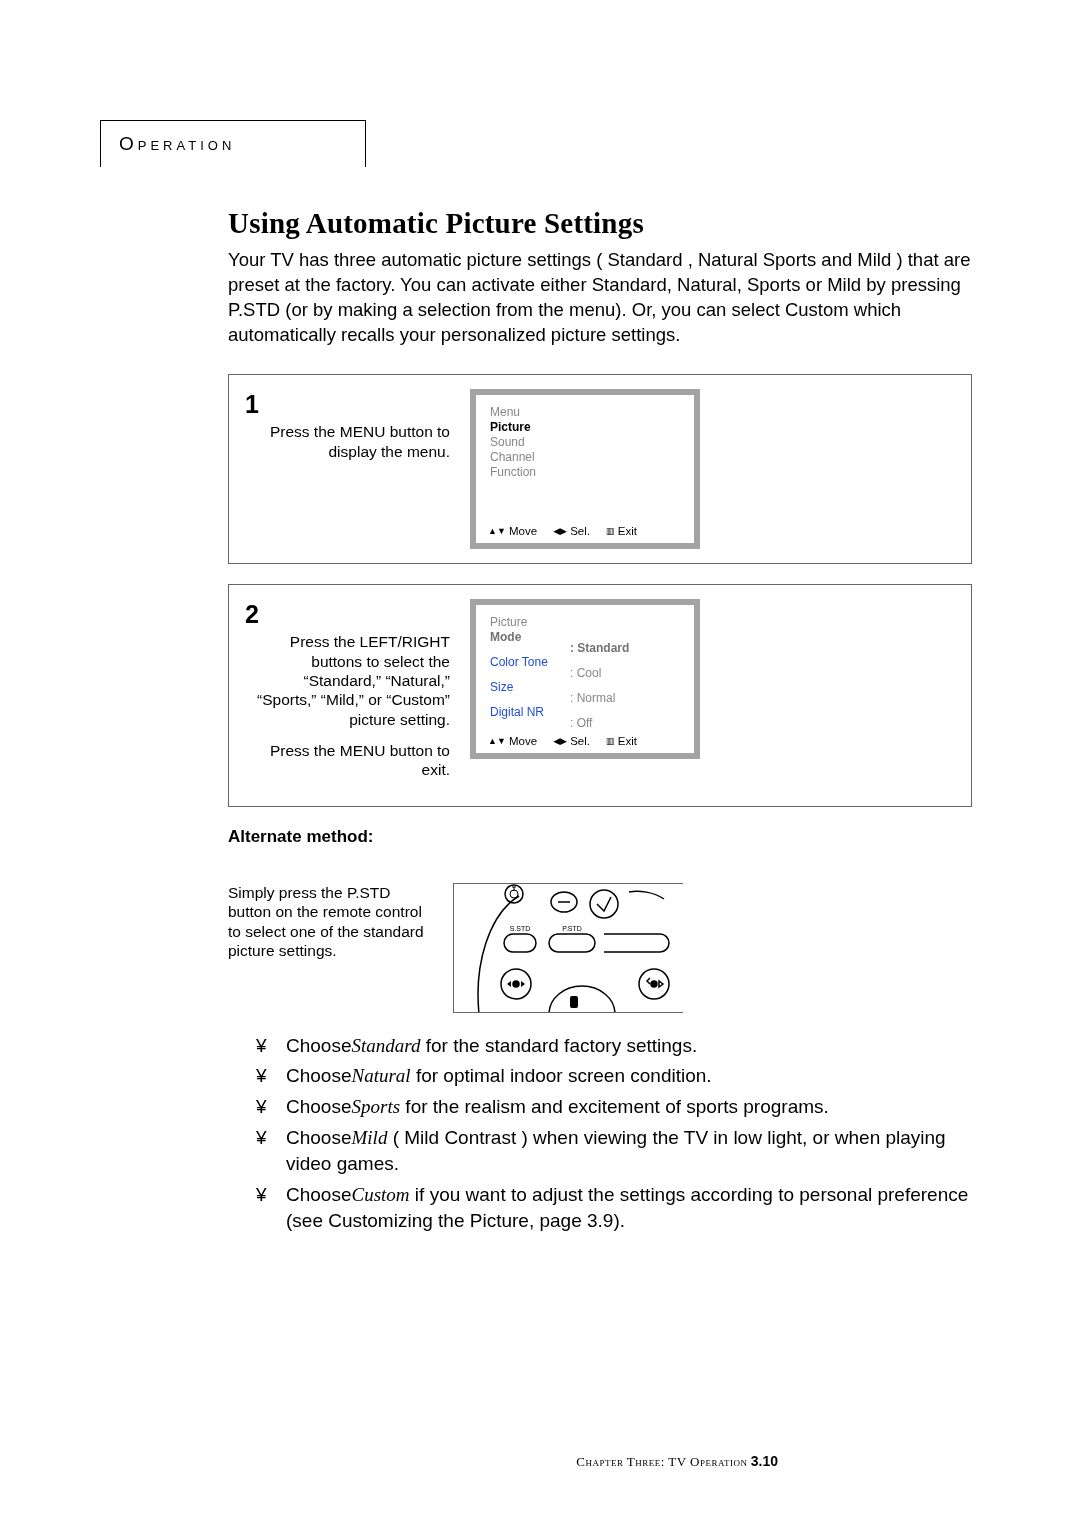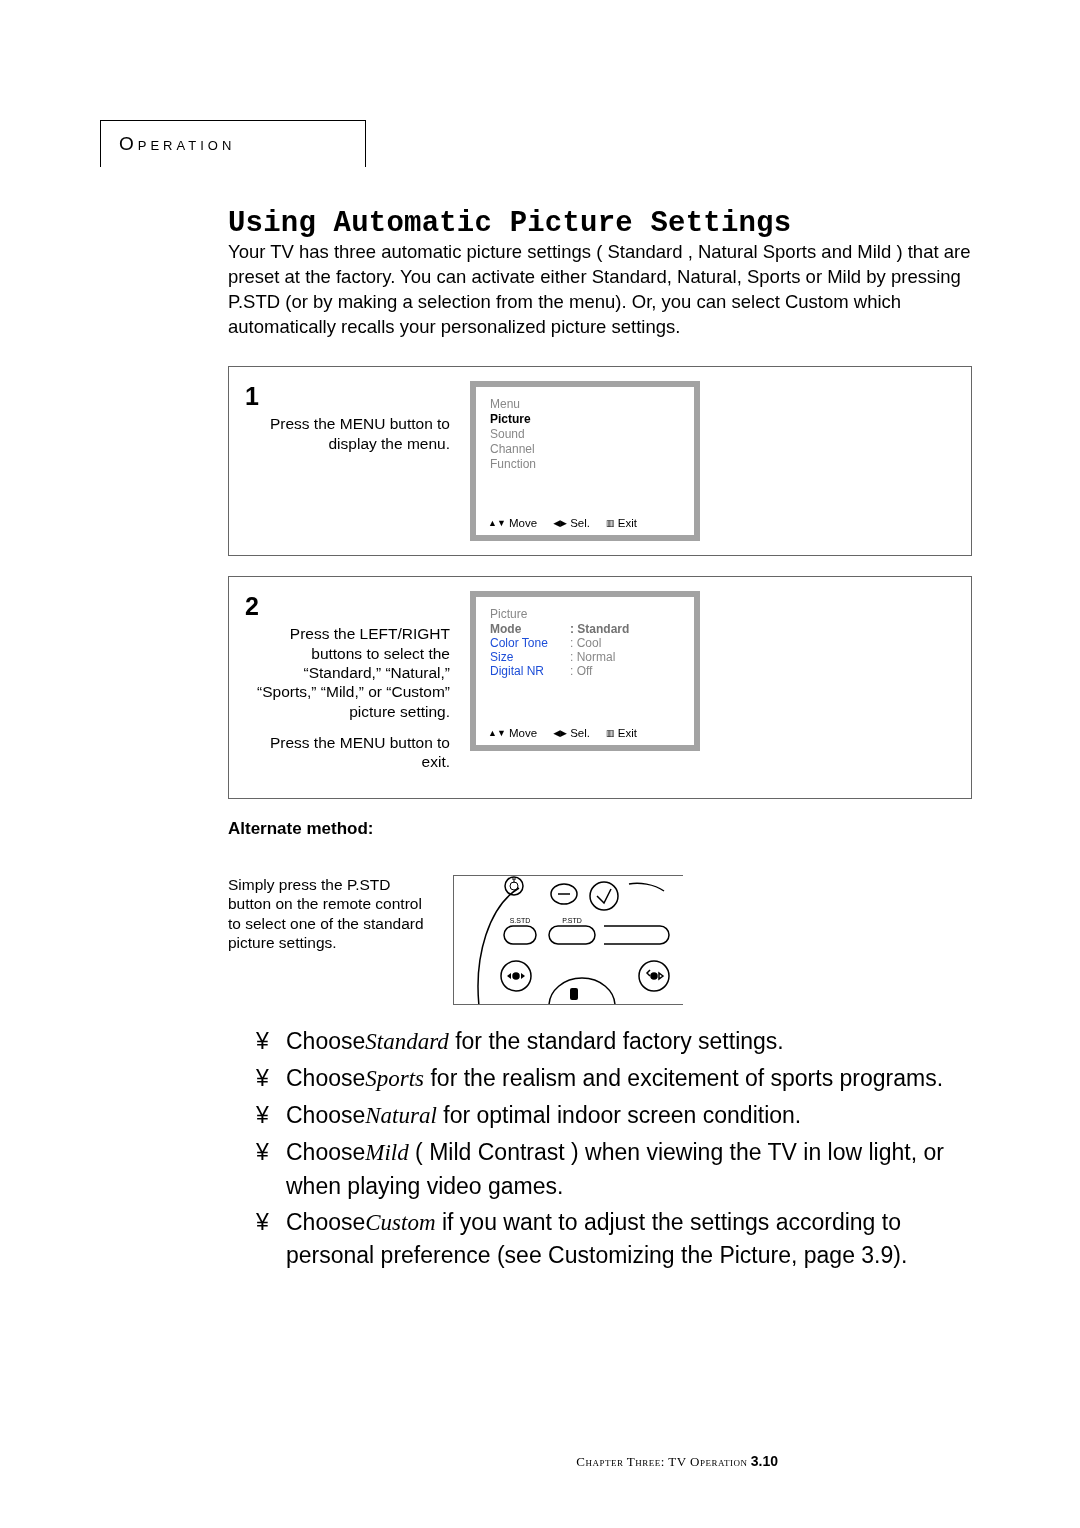--- a/index.html
+++ b/index.html
@@ -26,24 +26,24 @@
     letter-spacing: 4px;
     font-variant: small-caps;
     margin-left: 0;
     margin-bottom: 40px;
   }
   .content {
     margin-left: 128px;
     width: 744px;
   }
   h1.title {
-    font-family: Liberation Mono, monospace;
+    font-family: Liberation Serif, serif;
     font-weight: 900;
     font-size: 29px;
-    margin: 0 0 0 0;
+    margin: 0 0 8px 0;
     letter-spacing: 0.2px;
   }
   p.intro {
     margin: 0 0 26px 0;
     font-size: 18.5px;
     line-height: 1.35;
   }
   .step {
     border: 1px solid #666;
     padding: 14px 16px 14px 16px;
@@ -91,21 +91,21 @@
     bottom: 6px;
     left: 12px;
     right: 12px;
     color: #000;
     font-size: 11.5px;
     display: flex;
     gap: 16px;
   }
   .screen .row { display: flex; }
   .screen .row .k { width: 80px; color:#1d4ed8;}
-  .screen .row .v { color:#888;}
+  .screen .row .v { color:#888;margin-top:11px;}
   .screen .row.sel .k, .screen .row.sel .v { color:#737373; font-weight:700; }
 
   h3.alt {
     font-family: Arial, Helvetica, sans-serif;
     font-weight: 900;
     font-size: 17px;
     margin: 18px 0 10px 0;
   }
   .alt-row {
     display: flex;
@@ -127,21 +127,21 @@
     flex: 0 0 230px;
     height: 130px;
     box-sizing: border-box;
     position: relative;
     overflow: hidden;
   }
   ul.choices {
     list-style: none;
     padding: 0 0 0 28px;
     margin: 8px 0 0 0;
-    font-size: 23px;
+    font-size: 19px;
     line-height: 1.4;
   }
   ul.choices li {
     position: relative;
     padding-left: 30px;
     margin-bottom: 4px;
   }
   ul.choices li::before {
     content: "¥";
     position: absolute;
@@ -261,22 +261,22 @@
             <path d="M209,100 l-4,-3 v6 z M196,94 l-3,3 l3,3"></path>
           </g>
           <text x="66" y="47" font-size="7" text-anchor="middle" font-family="Arial">S.STD</text>
           <text x="118" y="47" font-size="7" text-anchor="middle" font-family="Arial">P.STD</text>
         </svg>
       </div>
     </div>
 
     <ul class="choices" id="choices">
         <li><span>Choose</span><span class="italic">Standard</span><span> for the standard factory settings.</span></li>
+        <li><span>Choose</span><span class="italic">Natural</span><span> for optimal indoor screen condition.</span></li>
         <li><span>Choose</span><span class="italic">Sports</span><span> for the realism and excitement of sports programs.</span></li>
-        <li><span>Choose</span><span class="italic">Natural</span><span> for optimal indoor screen condition.</span></li>
         <li><span>Choose</span><span class="italic">Mild</span><span> ( Mild Contrast ) when viewing the TV in low light, or when playing video games.</span></li>
         <li><span>Choose</span><span class="italic">Custom</span><span> if you want to adjust the settings according to personal preference (see  Customizing the Picture, page 3.9).</span></li>
       </ul>
 
   </div>
 
   <div class="footer">
     <span class="sc">Chapter</span>
     <span class="sc">Three: TV Operation</span>
     <span class="pg">3.10</span>

